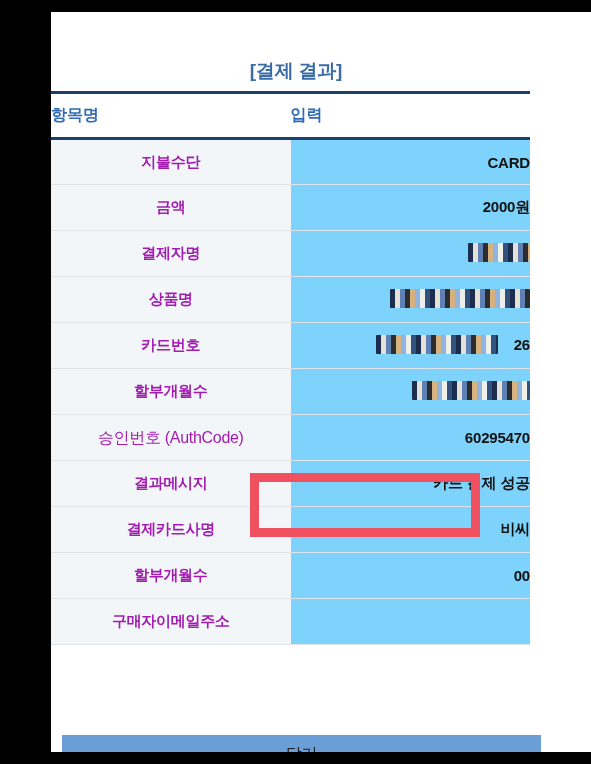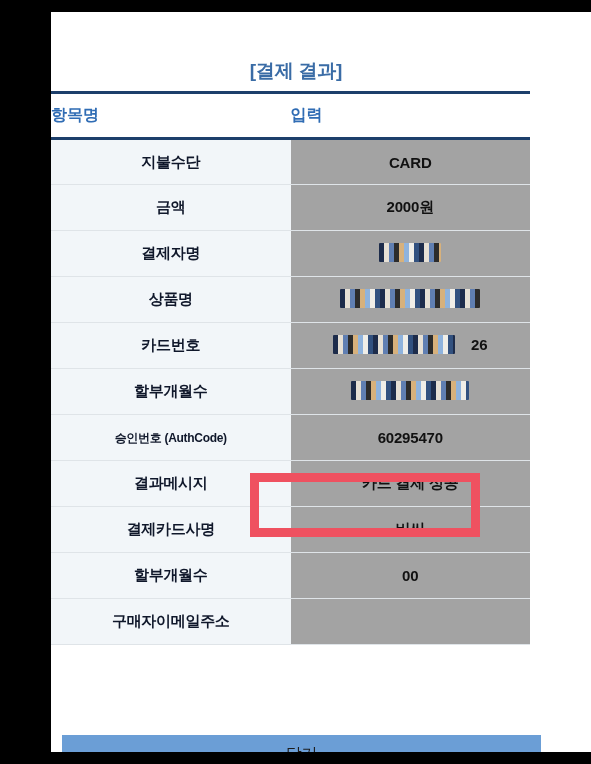--- a/index.html
+++ b/index.html
@@ -72,43 +72,43 @@
     height: 46px;
   }
 
   .cell-label {
     width: 168px;
     background: #f2f6f9;
     text-align: center;
     vertical-align: middle;
     font-size: 15px;
     font-weight: 700;
-    color: #0f172a;
+    color: #a21caf;
     border-bottom: 1px solid #dfe4e8;
     white-space: nowrap;
     overflow: visible;
     letter-spacing: -0.3px;
   }
 
   .cell-value {
-    background: #a3a3a3;
-    text-align: center;
+    background: #7dd3fc;
+    text-align: right;
     vertical-align: middle;
     font-size: 15px;
     font-weight: 700;
     color: #111111;
     border-bottom: 1px solid #dfe4e8;
     white-space: nowrap;
     letter-spacing: -0.2px;
   }
 
   
   .cell-label.overflowing {
-    font-weight: 700;
-    font-size: 12px;
+    font-weight: 400;
+    font-size: 16px;
     position: relative;
   }
   .cell-label.overflowing span {
     position: absolute;
     left: 50%;
     top: 50%;
     transform: translate(-50%, -50%);
     white-space: nowrap;
   }
 

